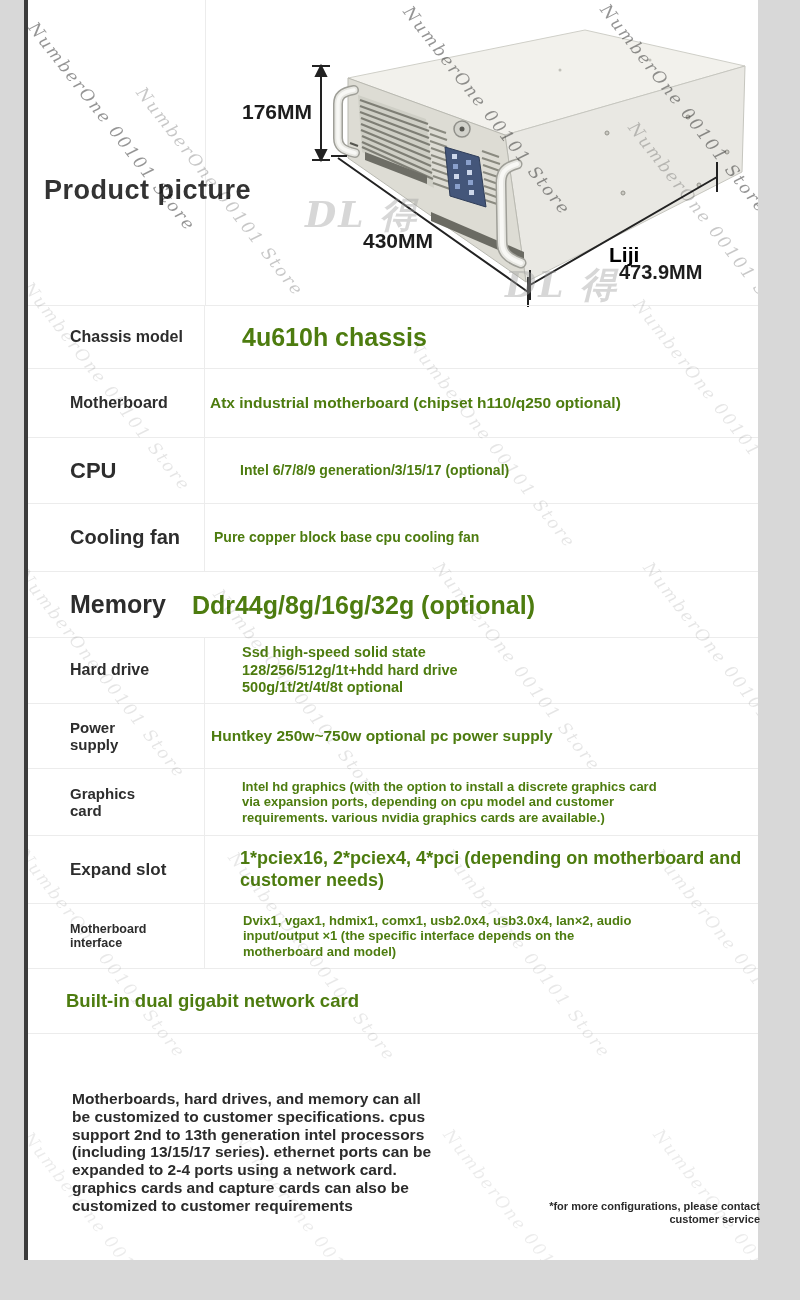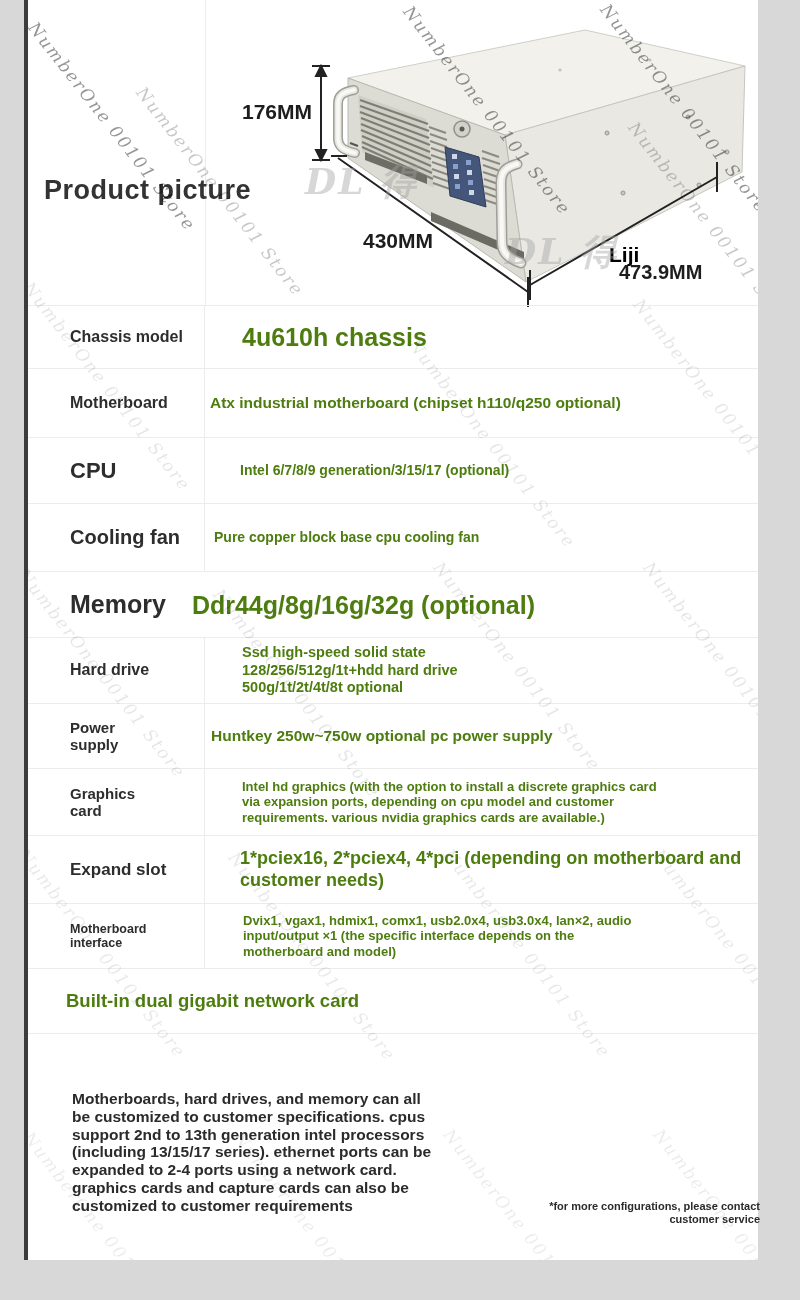--- a/index.html
+++ b/index.html
@@ -16,21 +16,21 @@
   .dim-height{left:242px;top:100px;font-size:21px;}
   .dim-width{left:363px;top:229px;font-size:21px;}
   .dim-depth{left:619px;top:225px;font-size:20px;margin-top:36px;}
   .brand{position:absolute;left:609px;top:243px;font-size:21px;font-weight:700;color:#000;}
 
   
   .wm-layer{position:absolute;left:28px;top:0;width:730px;height:1260px;overflow:hidden;pointer-events:none;}
   .wm{position:absolute;white-space:nowrap;font-family:"DejaVu Serif",serif;font-style:italic;
       font-size:17px;letter-spacing:2px;transform:rotate(52deg);transform-origin:left top;}
   .wm-logo{position:absolute;white-space:nowrap;font-family:"DejaVu Serif",serif;font-style:italic;
-      font-weight:700;font-size:36px;color:rgba(160,160,160,.42);letter-spacing:2px;}
+      font-weight:700;font-size:36px;color:rgba(160,160,160,.42);letter-spacing:2px;margin-top:33px;}
 
   
   .spec-table{position:absolute;left:0;top:305px;width:730px;border-bottom:1px solid #ececec;}
   .row{display:flex;border-top:1px solid #ececec;box-sizing:border-box;}
   .lb{width:177px;box-sizing:border-box;border-right:1px solid #ececec;display:flex;align-items:center;
       padding-left:42px;font-weight:700;color:#2d2d2d;white-space:pre-line;line-height:1.15;}
   .vl{flex:1;display:flex;align-items:center;font-weight:700;color:#4d7c0f;white-space:pre-line;line-height:1.2;box-sizing:border-box;}
   .r1{height:63px}.r2{height:69px}.r3{height:66px}.r4{height:68px}.r5{height:66px}.r6{height:66px}
   .r7{height:65px}.r8{height:67px}.r9{height:68px}.r10{height:65px}.r11{height:65px}
   .r1 .lb{font-size:16px}.r2 .lb{font-size:16px}.r3 .lb{font-size:22px}.r4 .lb{font-size:20px}

